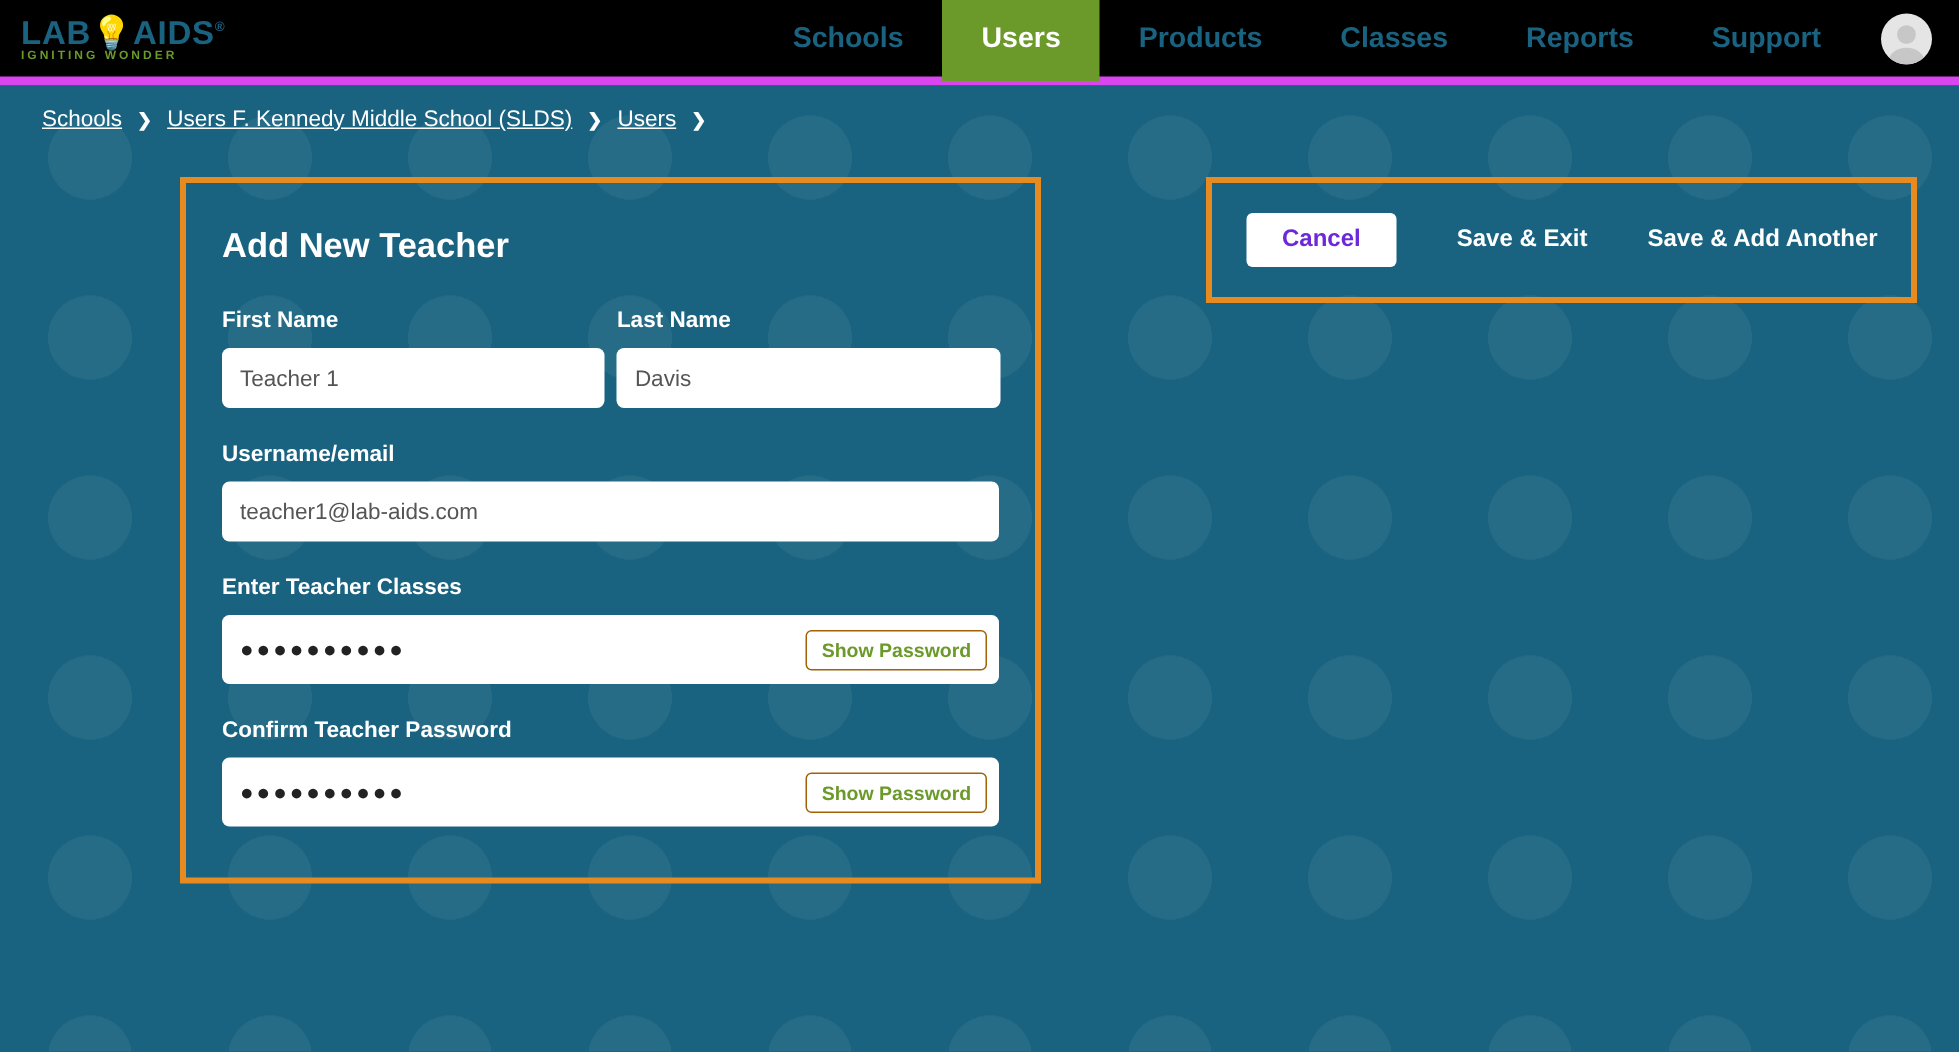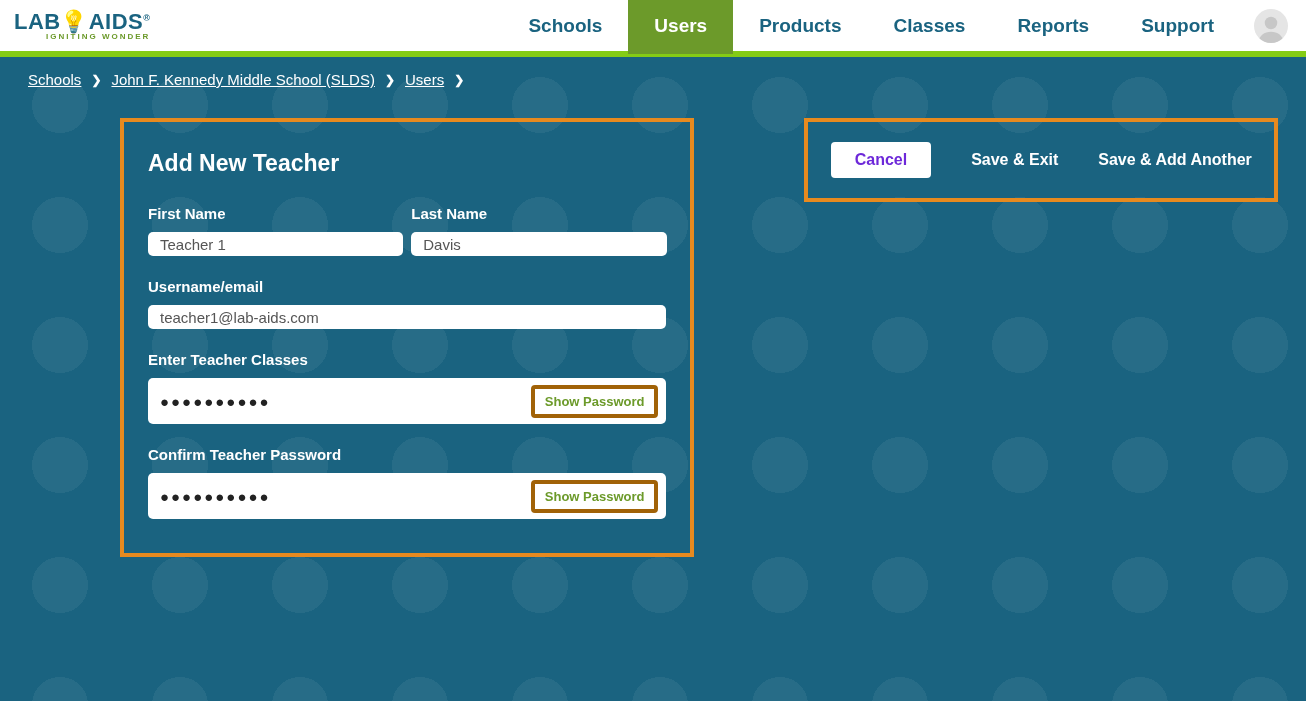--- a/index.html
+++ b/index.html
@@ -18,26 +18,25 @@
     background-color: #1a6380;
     background-image:
       radial-gradient(circle at 50% 40%, rgba(255,255,255,0.06) 28px, transparent 28px);
     background-size: 120px 120px;
     z-index: 0;
   }
 
   header {
     position: relative;
     z-index: 2;
-    background: #ffffff;
+    background: #000000;
     height: 57px;
     display: flex;
     align-items: center;
-    border-bottom: 6px solid #84cc16;
-    text-align: right;
+    border-bottom: 6px solid #d946ef;
   }
   .logo {
     margin-left: 14px;
     display: flex;
     flex-direction: column;
     line-height: 1;
   }
   .logo-top { font-weight: 800; color: #1a6380; font-size: 22px; letter-spacing: 0.5px;}
   .logo-top .bulb { color: #6c9a2a; }
   .logo-sub { color: #6c9a2a; font-size: 8px; letter-spacing: 2px; font-weight: 600; }
@@ -85,33 +84,33 @@
     width: 580px;
     color: #fff;
   }
   .panel h1 { font-size: 23px; font-weight: 800; margin-bottom: 28px; }
 
   .row2 { display: flex; gap: 8px; }
   .field { display: flex; flex-direction: column; margin-bottom: 22px; }
   .field.half { flex: 1; }
   .field label { font-weight: 700; font-size: 15px; margin-bottom: 10px; }
   .inputwrap {
-    background: #fff; border-radius: 5px; height: 24px;
+    background: #fff; border-radius: 5px; height: 40px;
     display: flex; align-items: center; padding: 0 12px;
     position: relative;
   }
   .inputwrap input {
     border: none; outline: none; width: 100%; height: 100%;
     font-size: 15px; color: #555; background: transparent;
     font-family: inherit;
   }
   .pwwrap { height: 46px; padding-right: 8px;}
   .pwwrap input { letter-spacing: 2px; font-weight: 900; color:#222;}
   .showpw {
-    border: 4px solid #a16207; color: #6c9a2a;
+    border: 1px solid #a16207; color: #6c9a2a;
     background: #fff; border-radius: 4px;
     font-size: 13px; font-weight: 600;
     padding: 5px 10px;
     cursor: pointer;
     white-space: nowrap;
   }
 
   .actions {
     border: 4px solid #e78a1f;
     padding: 20px 22px;
@@ -157,21 +156,21 @@
     <svg viewBox="0 0 24 24">
         <circle cx="12" cy="8" r="5"></circle>
         <path d="M2 24c0-6 5-9 10-9s10 3 10 9"></path>
       </svg>
   </div>
 </header>
 
 <div class="breadcrumb">
   <a href="#">Schools</a>
   <span class="chev">❯</span>
-  <a href="#">John F. Kennedy Middle School (SLDS)</a>
+  <a href="#">Users F. Kennedy Middle School (SLDS)</a>
   <span class="chev">❯</span>
   <a href="#">Users</a>
   <span class="chev">❯</span>
 </div>
 
 <div class="content">
   <div class="panel">
     <h1>Add New Teacher</h1>
 
     <div class="row2">

